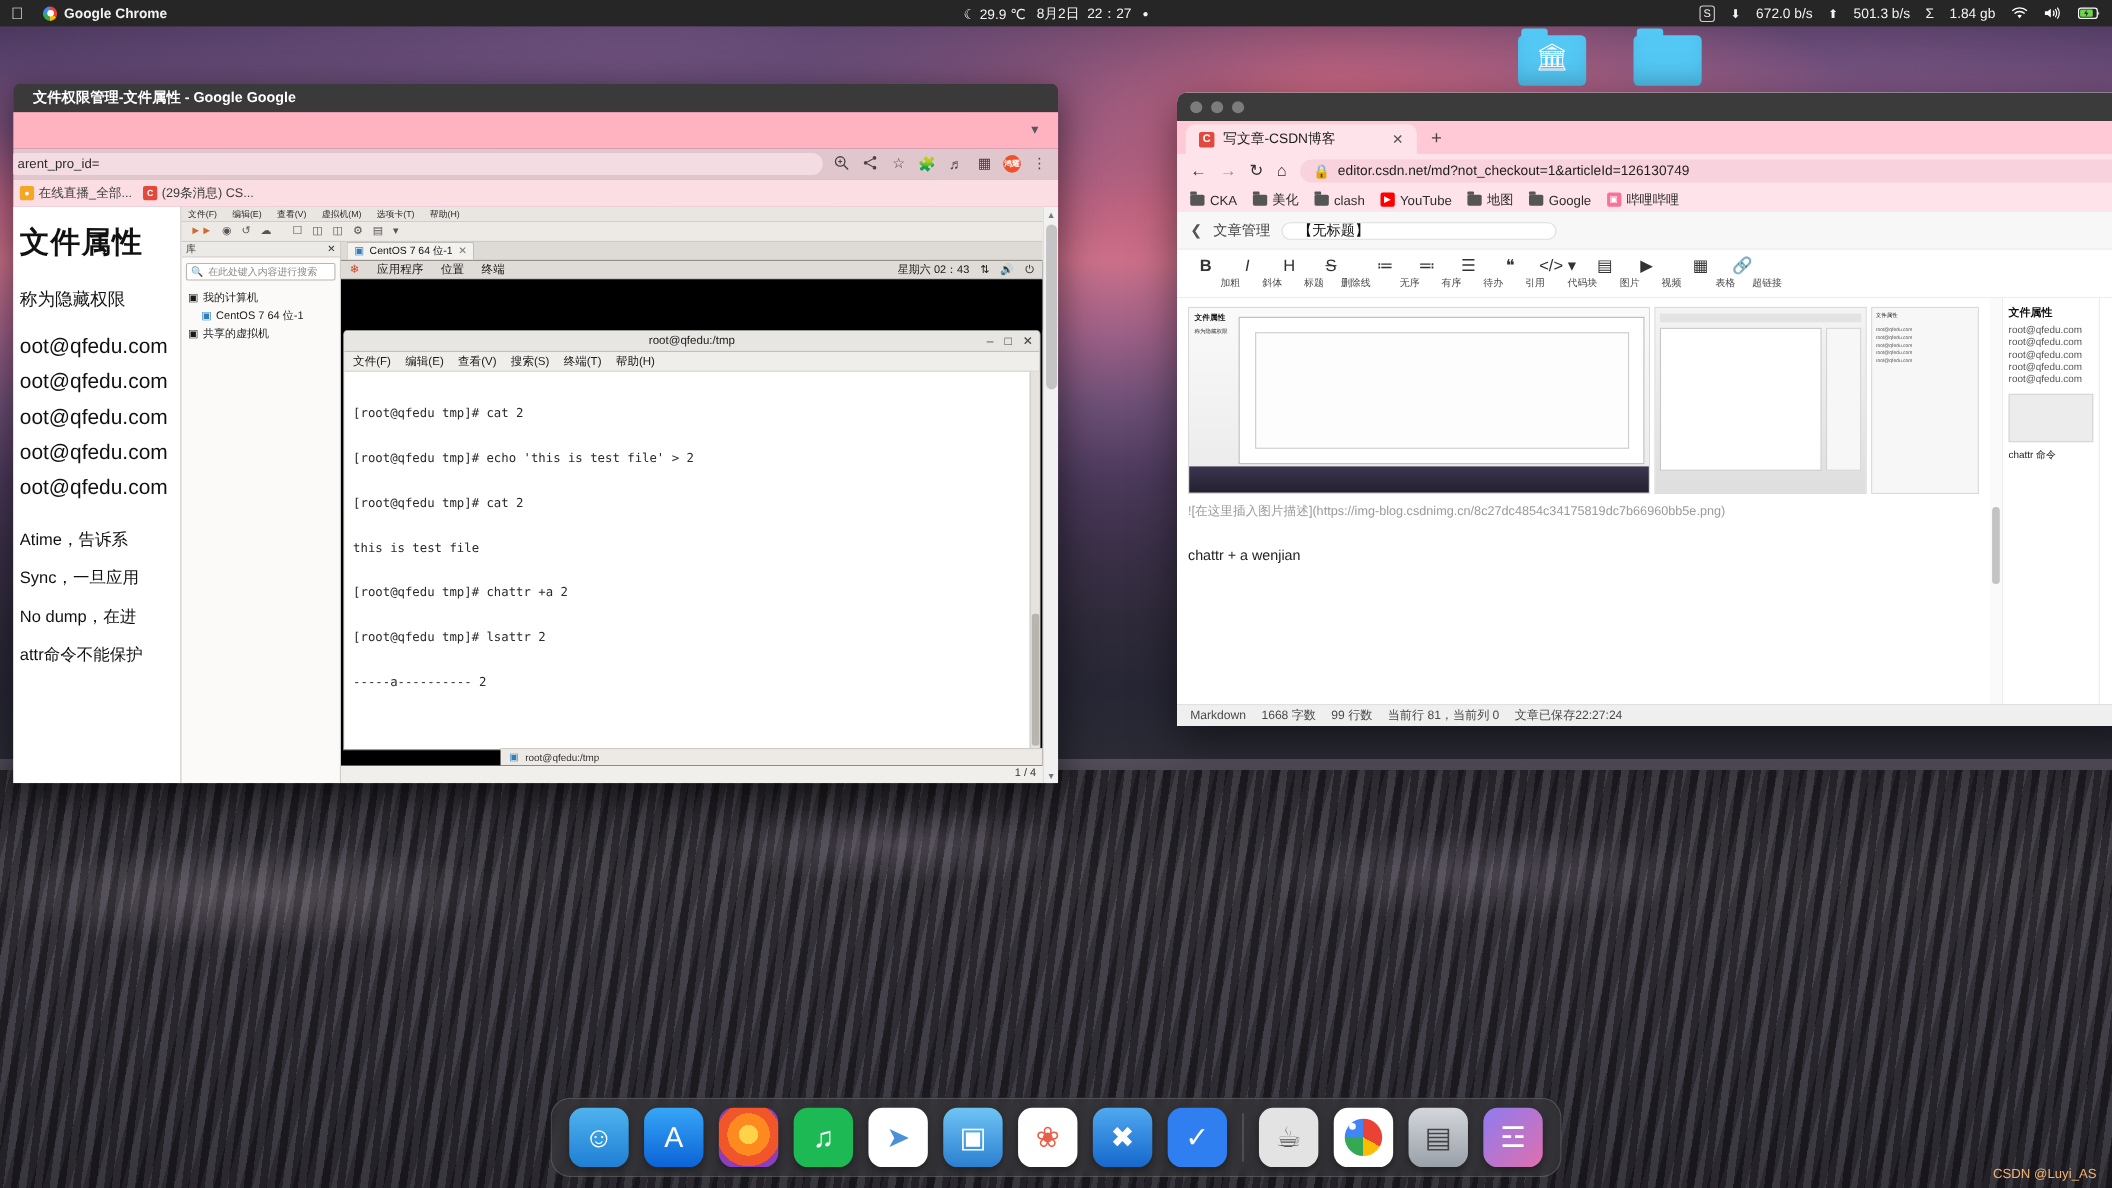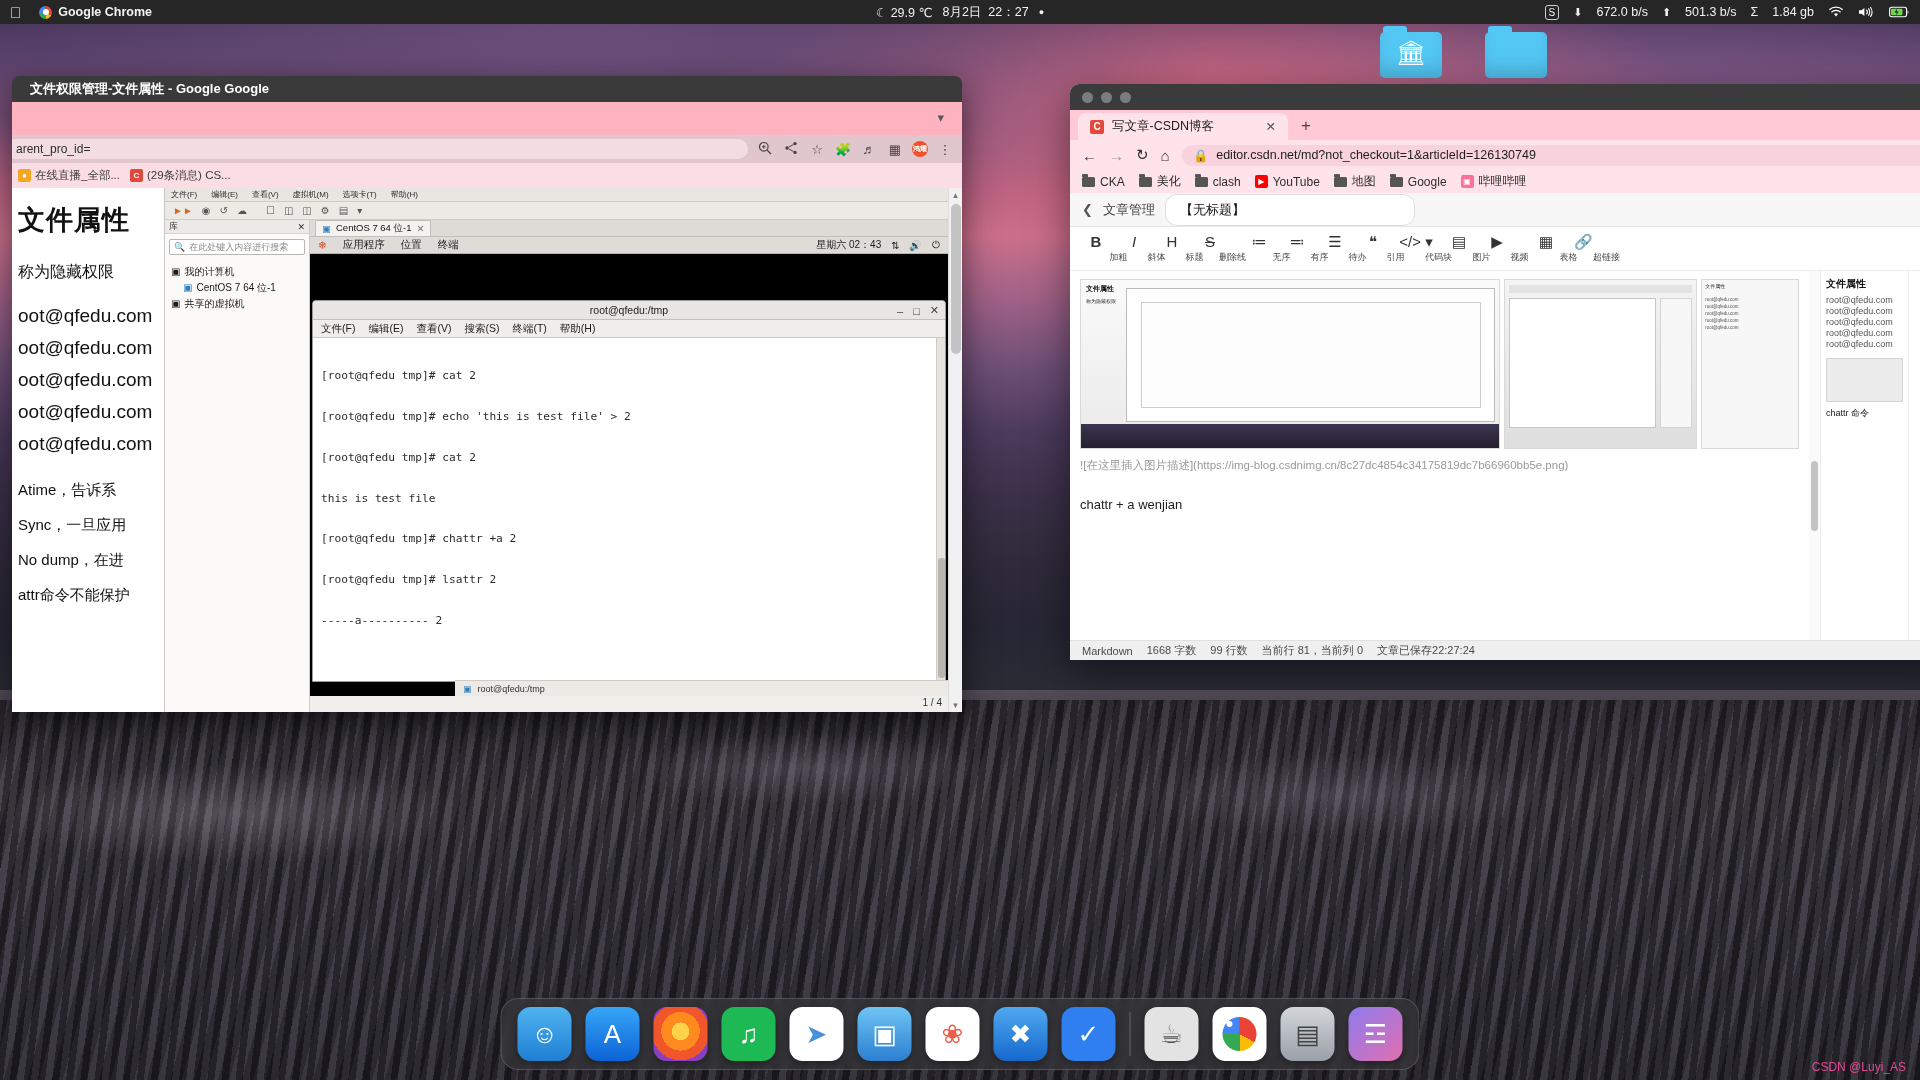--- a/index.html
+++ b/index.html
@@ -173,21 +173,21 @@
   #csdn-toolbar .url{flex:1;height:21px;background:#f8d2dc;border-radius:11px;display:flex;align-items:center;
      gap:7px;padding:0 12px;font-size:12.5px;color:#1e1e1e;}
   #csdn-bookmarks{height:23px;background:#ffe3ea;display:flex;align-items:center;gap:14px;padding:0 12px;font-size:12px;color:#2d2d2d;}
   #csdn-bookmarks .bm{display:flex;align-items:center;gap:5px;white-space:nowrap;}
   .folder-ico{width:13px;height:10px;background:#555;border-radius:1.5px;position:relative;}
   .folder-ico:before{content:"";position:absolute;left:0;top:-3px;width:6px;height:3px;background:#555;border-radius:1px 1px 0 0;}
 
   #csdn-header{height:34px;background:#f7f7f7;border-bottom:1px solid #e6e6e6;display:flex;align-items:center;gap:10px;padding:0 12px;}
   #csdn-header .back{font-size:13px;color:#555;}
   #csdn-header .crumb{font-size:13px;color:#444;}
-  #csdn-header .titlefield{flex:0 0 auto;min-width:250px;height:32px;background:#fff;border:1px solid #ddd;border-radius:12px;
+  #csdn-header .titlefield{flex:0 0 auto;min-width:250px;height:16px;background:#fff;border:1px solid #ddd;border-radius:12px;
      display:flex;align-items:center;padding:0 14px;font-size:13px;color:#111;}
   #csdn-fmtbar{height:44px;background:#fff;border-bottom:1px solid #ececec;display:flex;align-items:center;gap:2px;padding:0 8px;}
   .fmt{display:flex;flex-direction:column;align-items:center;justify-content:center;width:36px;color:#333;}
   .fmt .g{font-size:15px;line-height:17px;}
   .fmt .l{font-size:9px;color:#4a4a4a;margin-top:1px;white-space:nowrap;margin-left:45px;}
   .fmt.sep{width:9px;}
 
   #csdn-body{position:relative;height:calc(100% - 190px);background:#fff;display:flex;}
   #md-pane{flex:1;position:relative;overflow:hidden;padding:8px 10px 0 10px;}
   .md-imgstrip{height:170px;display:flex;gap:4px;}
@@ -210,21 +210,21 @@
   .bank-glyph{position:absolute;left:50%;top:9px;transform:translateX(-50%);color:#fff;font-size:24px;line-height:1;}
 
   
   #dock{position:absolute;left:50%;transform:translateX(-50%);bottom:10px;height:72px;
      background:rgba(58,58,62,.55);border:1px solid rgba(255,255,255,.16);border-radius:18px;
      display:flex;align-items:center;gap:14px;padding:0 16px;z-index:50;backdrop-filter:blur(6px);}
   .dock-ico{width:54px;height:54px;border-radius:13px;display:flex;align-items:center;justify-content:center;
      font-size:26px;color:#fff;box-shadow:0 3px 7px rgba(0,0,0,.3);position:relative;}
   .dock-sep{width:1px;height:44px;background:rgba(255,255,255,.25);}
 
-  #watermark{position:absolute;right:14px;bottom:6px;color:#ec4899;font-size:12px;z-index:55;opacity:.95;}
+  #watermark{position:absolute;right:14px;bottom:6px;color:#fdba74;font-size:12px;z-index:55;opacity:.95;}
 </style>
 </head>
 <body>
 
 <div id="desktop">
   <div class="wetsheen"></div>
   <div class="rockshore"></div>
 </div>
 
 <div class="desk-ico" style="left:1380px;top:32px;">

